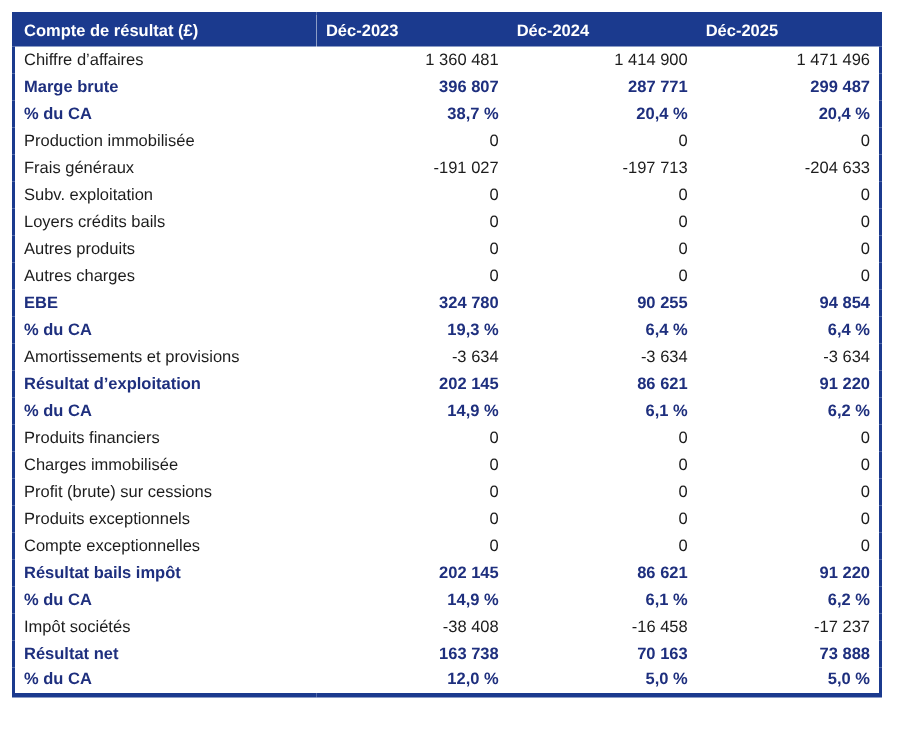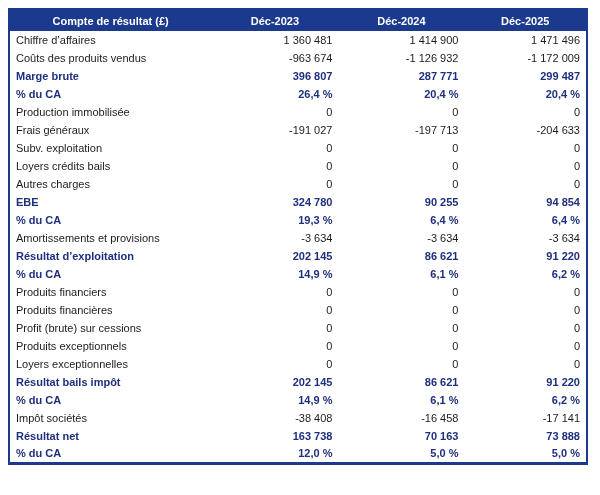--- a/index.html
+++ b/index.html
@@ -35,22 +35,22 @@
   thead th {
     background: var(--navy);
     color: #ffffff;
     font-size: 11px;
     font-weight: 700;
     height: 22px;
     padding: 0 6px;
     white-space: nowrap;
     overflow: hidden;
   }
-  thead th.label { text-align: center; }
-  thead th.num { text-align: center; }
+  thead th.label { text-align: left; }
+  thead th.num { text-align: left; }
   tbody td {
     height: 18px;
     font-size: 11px;
     padding: 0 6px;
     color: var(--regular-text);
     white-space: nowrap;
     overflow: hidden;
     background: #ffffff;
   }
   tbody td.label { text-align: left; }
@@ -79,35 +79,29 @@
         <th class="num">Déc-2025</th>
       </tr>
     </thead>
     <tbody>
         <tr>
     <td class="label">Chiffre d’affaires</td>
     <td class="num">1 360 481</td>
     <td class="num">1 414 900</td>
     <td class="num">1 471 496</td>
   </tr>
-        <tr>
-    <td class="label">Coûts des produits vendus</td>
-    <td class="num">-963 674</td>
-    <td class="num">-1 126 932</td>
-    <td class="num">-1 172 009</td>
-  </tr>
         <tr class="em">
     <td class="label">Marge brute</td>
     <td class="num">396 807</td>
     <td class="num">287 771</td>
     <td class="num">299 487</td>
   </tr>
         <tr class="em">
     <td class="label">% du CA</td>
-    <td class="num">26,4 %</td>
+    <td class="num">38,7 %</td>
     <td class="num">20,4 %</td>
     <td class="num">20,4 %</td>
   </tr>
         <tr>
     <td class="label">Production immobilisée</td>
     <td class="num">0</td>
     <td class="num">0</td>
     <td class="num">0</td>
   </tr>
         <tr>
@@ -122,20 +116,26 @@
     <td class="num">0</td>
     <td class="num">0</td>
   </tr>
         <tr>
     <td class="label">Loyers crédits bails</td>
     <td class="num">0</td>
     <td class="num">0</td>
     <td class="num">0</td>
   </tr>
         <tr>
+    <td class="label">Autres produits</td>
+    <td class="num">0</td>
+    <td class="num">0</td>
+    <td class="num">0</td>
+  </tr>
+        <tr>
     <td class="label">Autres charges</td>
     <td class="num">0</td>
     <td class="num">0</td>
     <td class="num">0</td>
   </tr>
         <tr class="em">
     <td class="label">EBE</td>
     <td class="num">324 780</td>
     <td class="num">90 255</td>
     <td class="num">94 854</td>
@@ -164,60 +164,60 @@
     <td class="num">6,1 %</td>
     <td class="num">6,2 %</td>
   </tr>
         <tr>
     <td class="label">Produits financiers</td>
     <td class="num">0</td>
     <td class="num">0</td>
     <td class="num">0</td>
   </tr>
         <tr>
-    <td class="label">Produits financières</td>
+    <td class="label">Charges immobilisée</td>
     <td class="num">0</td>
     <td class="num">0</td>
     <td class="num">0</td>
   </tr>
         <tr>
     <td class="label">Profit (brute) sur cessions</td>
     <td class="num">0</td>
     <td class="num">0</td>
     <td class="num">0</td>
   </tr>
         <tr>
     <td class="label">Produits exceptionnels</td>
     <td class="num">0</td>
     <td class="num">0</td>
     <td class="num">0</td>
   </tr>
         <tr>
-    <td class="label">Loyers exceptionnelles</td>
+    <td class="label">Compte exceptionnelles</td>
     <td class="num">0</td>
     <td class="num">0</td>
     <td class="num">0</td>
   </tr>
         <tr class="em">
     <td class="label">Résultat bails impôt</td>
     <td class="num">202 145</td>
     <td class="num">86 621</td>
     <td class="num">91 220</td>
   </tr>
         <tr class="em">
     <td class="label">% du CA</td>
     <td class="num">14,9 %</td>
     <td class="num">6,1 %</td>
     <td class="num">6,2 %</td>
   </tr>
         <tr>
     <td class="label">Impôt sociétés</td>
     <td class="num">-38 408</td>
     <td class="num">-16 458</td>
-    <td class="num">-17 141</td>
+    <td class="num">-17 237</td>
   </tr>
         <tr class="em">
     <td class="label">Résultat net</td>
     <td class="num">163 738</td>
     <td class="num">70 163</td>
     <td class="num">73 888</td>
   </tr>
         <tr class="em">
     <td class="label">% du CA</td>
     <td class="num">12,0 %</td>

